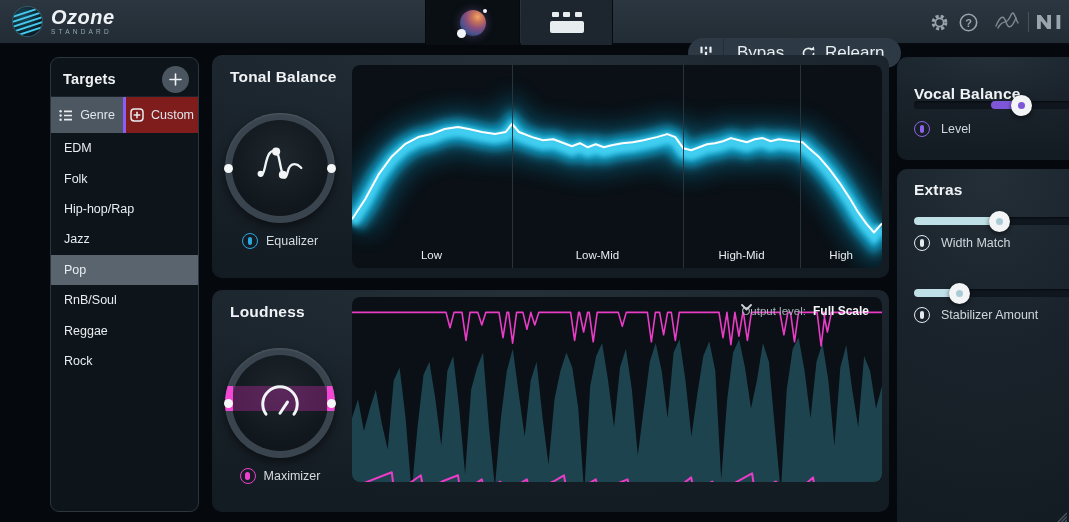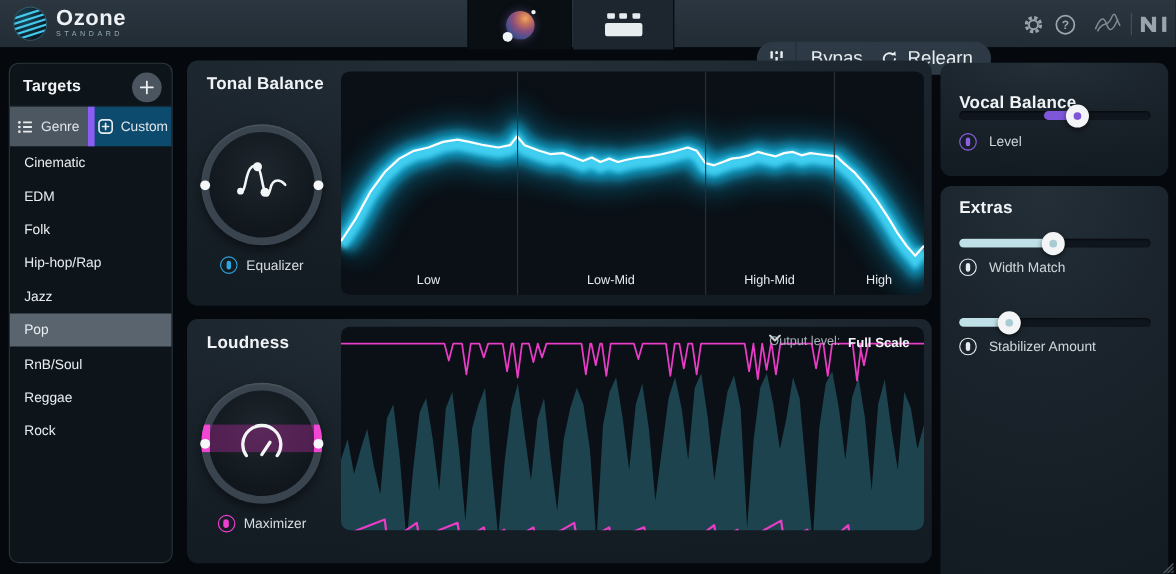--- a/index.html
+++ b/index.html
@@ -8,21 +8,21 @@
 
   
   #topbar{position:absolute;left:0;top:0;width:1069px;height:45px;
     background:linear-gradient(#2b3640,#222c35);border-bottom:2px solid #070b0f;}
   .logo-wrap{position:absolute;left:13px;top:7px;display:flex;align-items:center;gap:9px;}
   .logo-ball{width:29px;height:29px;border-radius:50%;
     background:radial-gradient(circle at 35% 35%, #1a4a5c 0%, #0d2530 55%, #081318 100%);
     position:relative;overflow:hidden;box-shadow:0 0 0 1px rgba(90,200,235,.25);}
   .logo-ball i{position:absolute;left:-2px;right:-2px;height:2px;border-radius:2px;
     background:#45c8ec;transform:rotate(-18deg);}
-  .logo-text .t1{color:#eef2f5;font-size:20px;font-weight:bold;letter-spacing:.5px;line-height:19px;}
+  .logo-text .t1{color:#eef2f5;font-size:20px;font-weight:bold;letter-spacing:.5px;line-height:19px;font-style:italic;}
   .logo-text .t2{color:#93aab6;font-size:6.5px;letter-spacing:3.2px;margin-top:1px;}
   .tb-tab{position:absolute;top:0;height:45px;display:flex;align-items:center;justify-content:center;cursor:pointer;}
   #tab-assistant{left:425px;width:95px;background:#0a0f14;border-left:1px solid #060a0e;border-right:1px solid #060a0e;}
   #tab-modules{left:521px;width:92px;background:#1d262e;border-right:1px solid #060a0e;}
   .planet{width:26px;height:26px;border-radius:50%;position:relative;
     background:radial-gradient(circle at 68% 26%, #f2a565 0%, #c4705a 22%, #8a4e7e 45%, #47518e 68%, #273a60 88%);
     box-shadow:0 0 8px rgba(120,90,160,.5);}
   .planet .moon{position:absolute;left:-3px;bottom:-2px;width:9px;height:9px;border-radius:50%;background:#f2f5f7;}
   .planet .spark{position:absolute;right:-1px;top:-1px;width:4px;height:4px;border-radius:50%;background:#f2f5f7;}
   .mod-icon{width:34px;height:21px;position:relative;}
@@ -34,37 +34,37 @@
   #bypass-pill .seg-icon{width:36px;height:30px;display:flex;align-items:center;justify-content:center;border-right:1px solid #222e38;}
   #bypass-pill .seg-label{padding:0 16px 0 13px;}
   #relearn-pill{left:784px;padding:0 16px;gap:8px;}
   .tb-icon{position:absolute;top:11px;width:22px;height:22px;display:flex;align-items:center;justify-content:center;cursor:pointer;}
   #gear-btn{left:928px;} #help-btn{left:957px;} #izo-mark{left:992px;width:30px;cursor:default;}
   #tb-divider{position:absolute;left:1028px;top:12px;width:1px;height:20px;background:#46525c;}
   #ni-logo{left:1036px;width:28px;cursor:default;}
 
   
   .panel{position:absolute;border-radius:10px;
-    background:radial-gradient(130% 95% at 45% 0%, #242f38 0%, #1a232b 48%, #141c23 100%);}
+    background:radial-gradient(130% 95% at 45% 0%, #242f38 0%, #1a232b 48%, #141c23 100%);margin-left:42px;}
   #sidebar{left:8px;top:57px;width:149px;height:455px;background:#0d141a;border:1px solid #2c363e;border-radius:9px;overflow:hidden;}
   #panel-tonal{left:170px;top:55px;width:677px;height:223px;padding-left:8px;}
   #panel-loudness{left:170px;top:290px;width:677px;height:222px;}
   #panel-vocal{left:855px;top:57px;width:207px;height:103px;}
   #panel-extras{left:855px;top:169px;width:207px;height:378px;}
 
   .panel-title{position:absolute;color:#f0f3f5;font-size:15.5px;font-weight:bold;letter-spacing:.2px;}
 
   
   #sidebar .panel-title{left:12px;top:13px;font-size:14.5px;}
   #targets-add{position:absolute;right:9px;top:8px;width:27px;height:27px;border-radius:50%;background:#4a555f;
     display:flex;align-items:center;justify-content:center;cursor:pointer;}
   .side-tabs{position:absolute;left:0;top:38px;right:0;height:37px;display:flex;border-top:1px solid #1b242b;}
   .side-tab{flex:1;display:flex;align-items:center;justify-content:center;gap:7px;color:#dfe5ea;font-size:12.5px;cursor:pointer;}
   .side-tab.sel{background:#4d5762;}
-  .side-tab:not(.sel){background:#0c4a6e;border-left:6px solid #8b5cf6;}
+  .side-tab:not(.sel){background:#7f1d1d;border-left:3px solid #8b5cf6;}
   #genre-list{position:absolute;left:0;right:0;top:75px;bottom:0;}
   .genre-item{height:30.4px;display:flex;align-items:center;padding-left:13px;color:#e9edf0;font-size:12.5px;cursor:pointer;}
   .genre-item.selected{background:#5a646e;}
 
   
   .knob-wrap{position:absolute;left:13px;top:58px;width:110px;height:110px;}
   .knob{position:absolute;inset:0;border-radius:50%;background:#39444e;
     box-shadow:0 4px 10px rgba(0,0,0,.5), inset 0 1px 2px rgba(255,255,255,.12);overflow:hidden;}
   .knob-face{position:absolute;inset:7px;border-radius:50%;
     background:radial-gradient(circle at 50% 38%, #1f272e 0%, #131a20 55%, #0c1116 100%);}
@@ -224,21 +224,20 @@
           <rect x="1" y="1" width="12" height="12" rx="3.2" fill="none" stroke="#e8ecef" stroke-width="1.5"></rect>
           <g stroke="#e8ecef" stroke-width="1.5" stroke-linecap="round">
               <line x1="7" y1="4.2" x2="7" y2="9.8"></line>
               <line x1="4.2" y1="7" x2="9.8" y2="7"></line>
             </g>
         </svg>
         <span>Custom</span>
       </div>
     </div>
     <div id="genre-list">
-        <div class="genre-item">Cinematic</div>
         <div class="genre-item">EDM</div>
         <div class="genre-item">Folk</div>
         <div class="genre-item">Hip-hop/Rap</div>
         <div class="genre-item">Jazz</div>
         <div class="genre-item selected">Pop</div>
         <div class="genre-item">RnB/Soul</div>
         <div class="genre-item">Reggae</div>
         <div class="genre-item">Rock</div>
       </div>
   </div>

